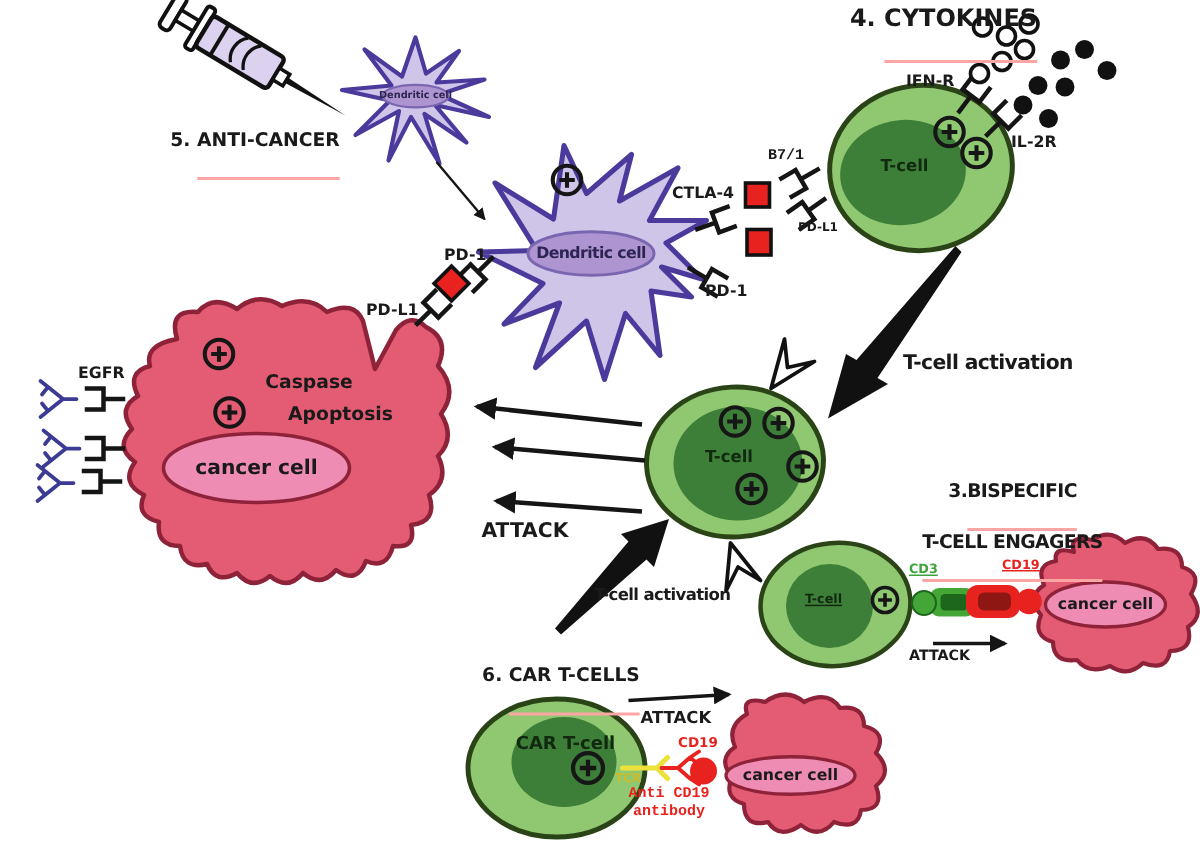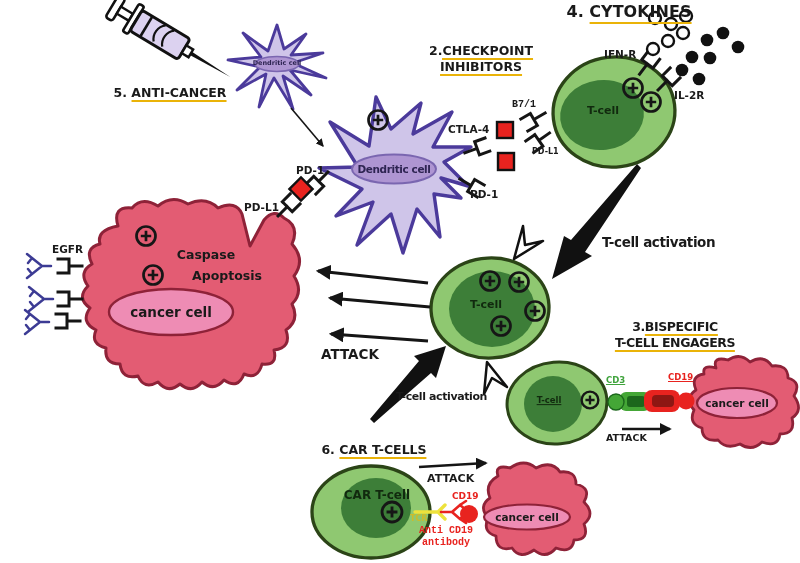--- a/index.html
+++ b/index.html
@@ -2,21 +2,21 @@
 <html><head>
 <meta charset="utf-8">
 <style>
   html,body{margin:0;padding:0;background:#fff;}
   #stage{position:relative;width:800px;height:563px;background:#ffffff;overflow:hidden;
          font-family:"DejaVu Sans","Liberation Sans",sans-serif;}
   #art{position:absolute;left:0;top:0;}
   .lbl{position:absolute;font-weight:bold;color:#1a1a1a;white-space:nowrap;line-height:1.15;}
   .c{transform:translate(-50%,-50%);}
   .sec{transform:translateX(-50%);text-align:center;}
-  .u{border-bottom:2px solid #eab308;padding-bottom:1px;display:inline-block;line-height:1.05;}
+  .u{border-bottom:2px solid #fca5a5;padding-bottom:19px;display:inline-block;line-height:1.05;}
   .f16{font-size:16px;} .f13{font-size:13.5px;} .f125{font-size:12.5px;} .f12{font-size:12px;}
   .f11{font-size:11px;} .f105{font-size:10.5px;} .f10{font-size:10px;font-family:Liberation Mono, monospace;} .f95{font-size:9.5px;}
   .f9{font-size:9px;} .f85{font-size:8.5px;text-decoration:underline;} .f8{font-size:8px;} .f65{font-size:6.5px;}
   .green{color:#3FA33C;} .red{color:#E8231F;} .yellow{color:#CDBB2A;} .purple{color:#2E2452;}
   .dkgreen{color:#11290E;text-align:center;} .tight{letter-spacing:-0.4px;}
 </style>
 </head>
 <body>
 
 <div id="stage">
@@ -170,24 +170,20 @@
     <use href="#plus" transform="translate(535,311)"></use>
     <use href="#plus" transform="translate(501,326)"></use>
     <use href="#plus" transform="translate(590,400) scale(0.88)"></use>
     <use href="#plus" transform="translate(392,512) scale(1.05)"></use>
   </g>
 </svg>
 
 <div class="lbl sec f125" style="left:170px;top:86px">
   <div><span>5. </span><span class="u">ANTI-CANCER</span></div>
 </div>
-<div class="lbl sec f125" style="left:481px;top:44px">
-  <div><span>2.</span><span class="u">CHECKPOINT</span></div>
-  <div><span class="u">INHIBITORS</span></div>
-</div>
 <div class="lbl sec f16" style="left:629px;top:3px">
   <div><span>4. </span><span class="u">CYTOKINES</span></div>
 </div>
 <div class="lbl sec f125 tight" style="left:675px;top:320px">
   <div><span>3.</span><span class="u">BISPECIFIC</span></div>
   <div><span class="u">T-CELL ENGAGERS</span></div>
 </div>
 <div class="lbl sec f125" style="left:374px;top:443px">
   <div><span>6. </span><span class="u">CAR T-CELLS</span></div>
 </div>

